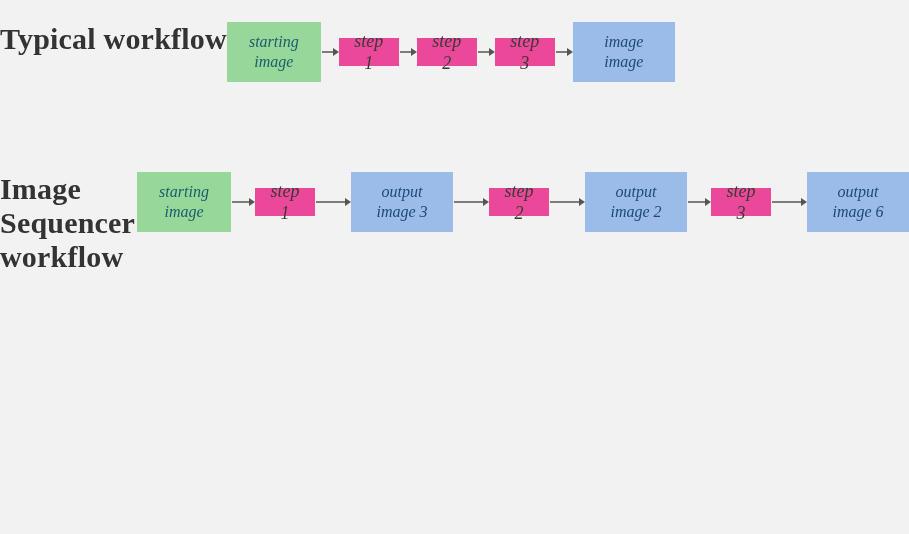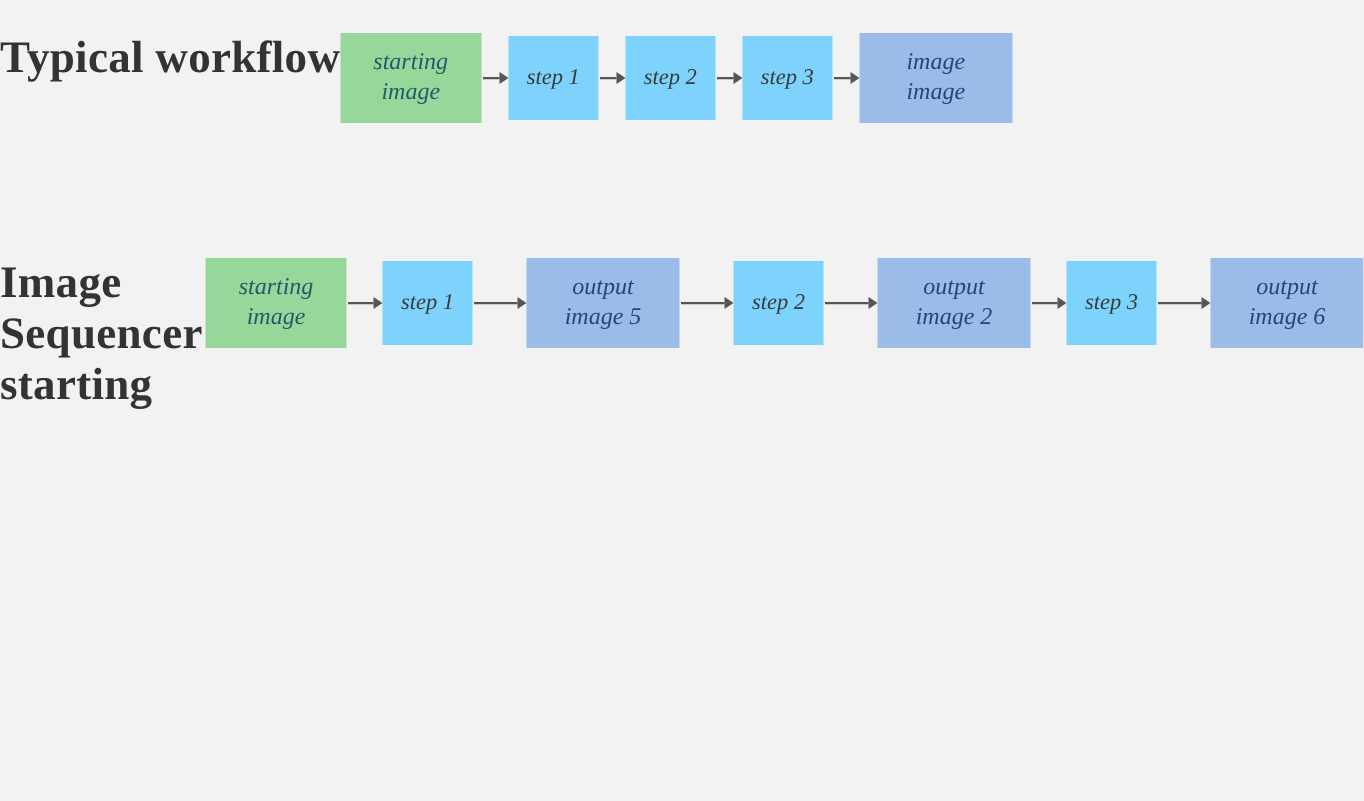--- a/index.html
+++ b/index.html
@@ -42,25 +42,25 @@
     line-height: 1.25;
     padding: 6px 10px;
   }
   .box.start {
     background: #97d79a;
     color: #1d5d6a;
     width: 94px;
     height: 60px;
   }
   .box.step {
-    background: #7dd3fc;
+    background: #ec4899;
     color: #3a3a3a;
     width: 60px;
-    height: 56px;
-    font-size: 15px;
+    height: 28px;
+    font-size: 18px;
   }
   .box.output {
     background: #9bbbe8;
     color: #1d4a7a;
     width: 102px;
     height: 60px;
   }
   .arrow {
     display: flex;
     align-items: center;
@@ -111,42 +111,42 @@
           <polygon points="12,2 18,6 12,10" fill="#555"></polygon>
         </svg>
     </span>
 
     <div class="box output">image image</div>
 
   </div>
 </div>
 
 <div class="section bottom">
-  <div class="title">Image Sequencer starting</div>
+  <div class="title">Image Sequencer workflow</div>
   <div class="row">
 
     <div class="box start">starting image</div>
 
     <span class="arrow">
       <svg width="24" height="12" viewBox="0 0 24 12">
           <line x1="1" y1="6" x2="18" y2="6" stroke="#555" stroke-width="1.5"></line>
           <polygon points="18,2 24,6 18,10" fill="#555"></polygon>
         </svg>
     </span>
 
     <div class="box step">step 1</div>
 
     <span class="arrow">
       <svg width="36" height="12" viewBox="0 0 36 12">
           <line x1="1" y1="6" x2="30" y2="6" stroke="#555" stroke-width="1.5"></line>
           <polygon points="30,2 36,6 30,10" fill="#555"></polygon>
         </svg>
     </span>
 
-    <div class="box output">output image 5</div>
+    <div class="box output">output image 3</div>
 
     <span class="arrow">
       <svg width="36" height="12" viewBox="0 0 36 12">
           <line x1="1" y1="6" x2="30" y2="6" stroke="#555" stroke-width="1.5"></line>
           <polygon points="30,2 36,6 30,10" fill="#555"></polygon>
         </svg>
     </span>
 
     <div class="box step">step 2</div>
 

